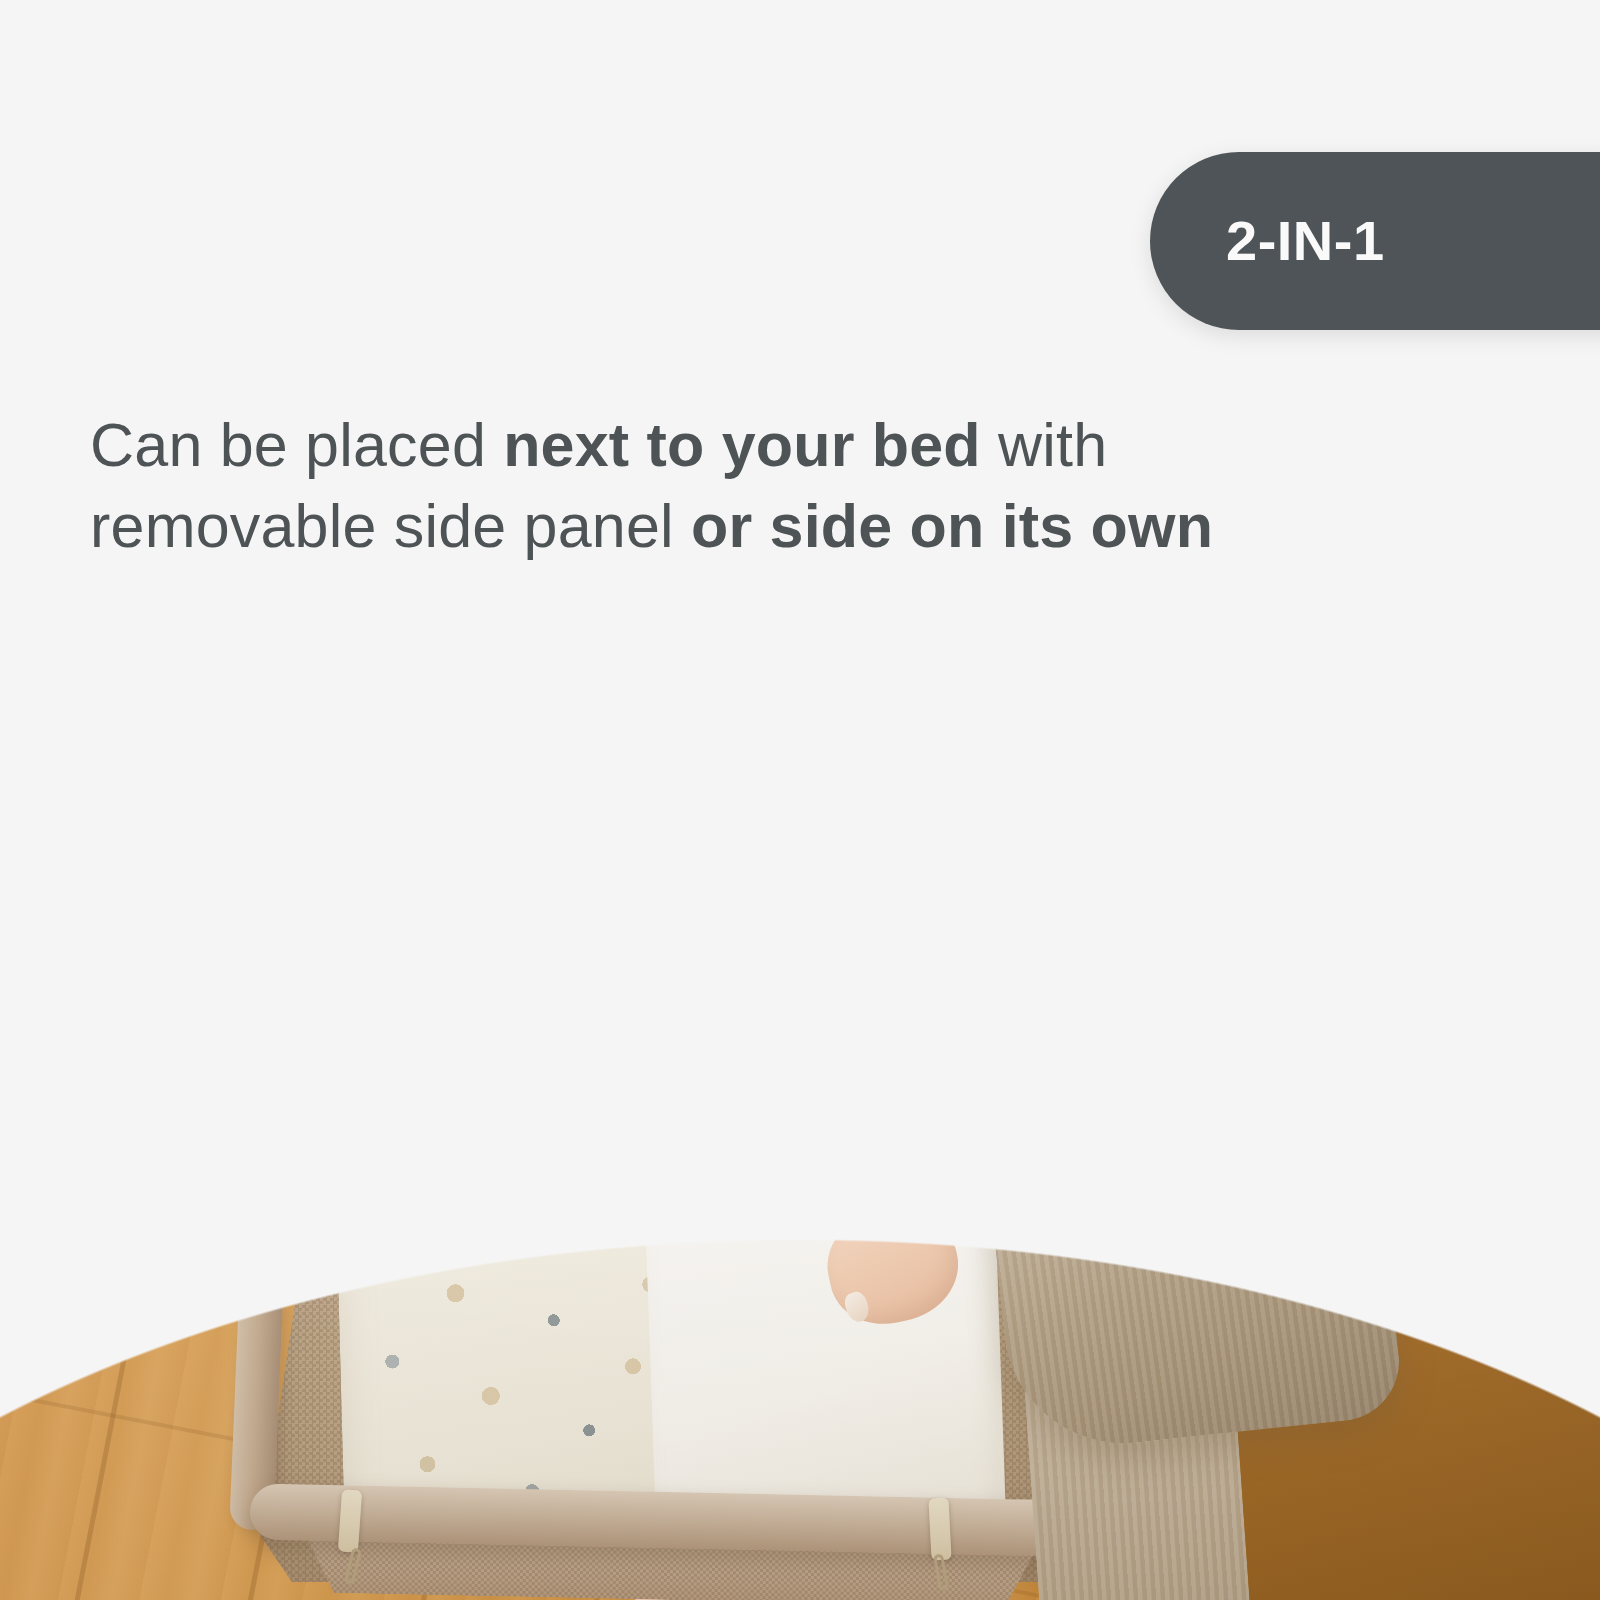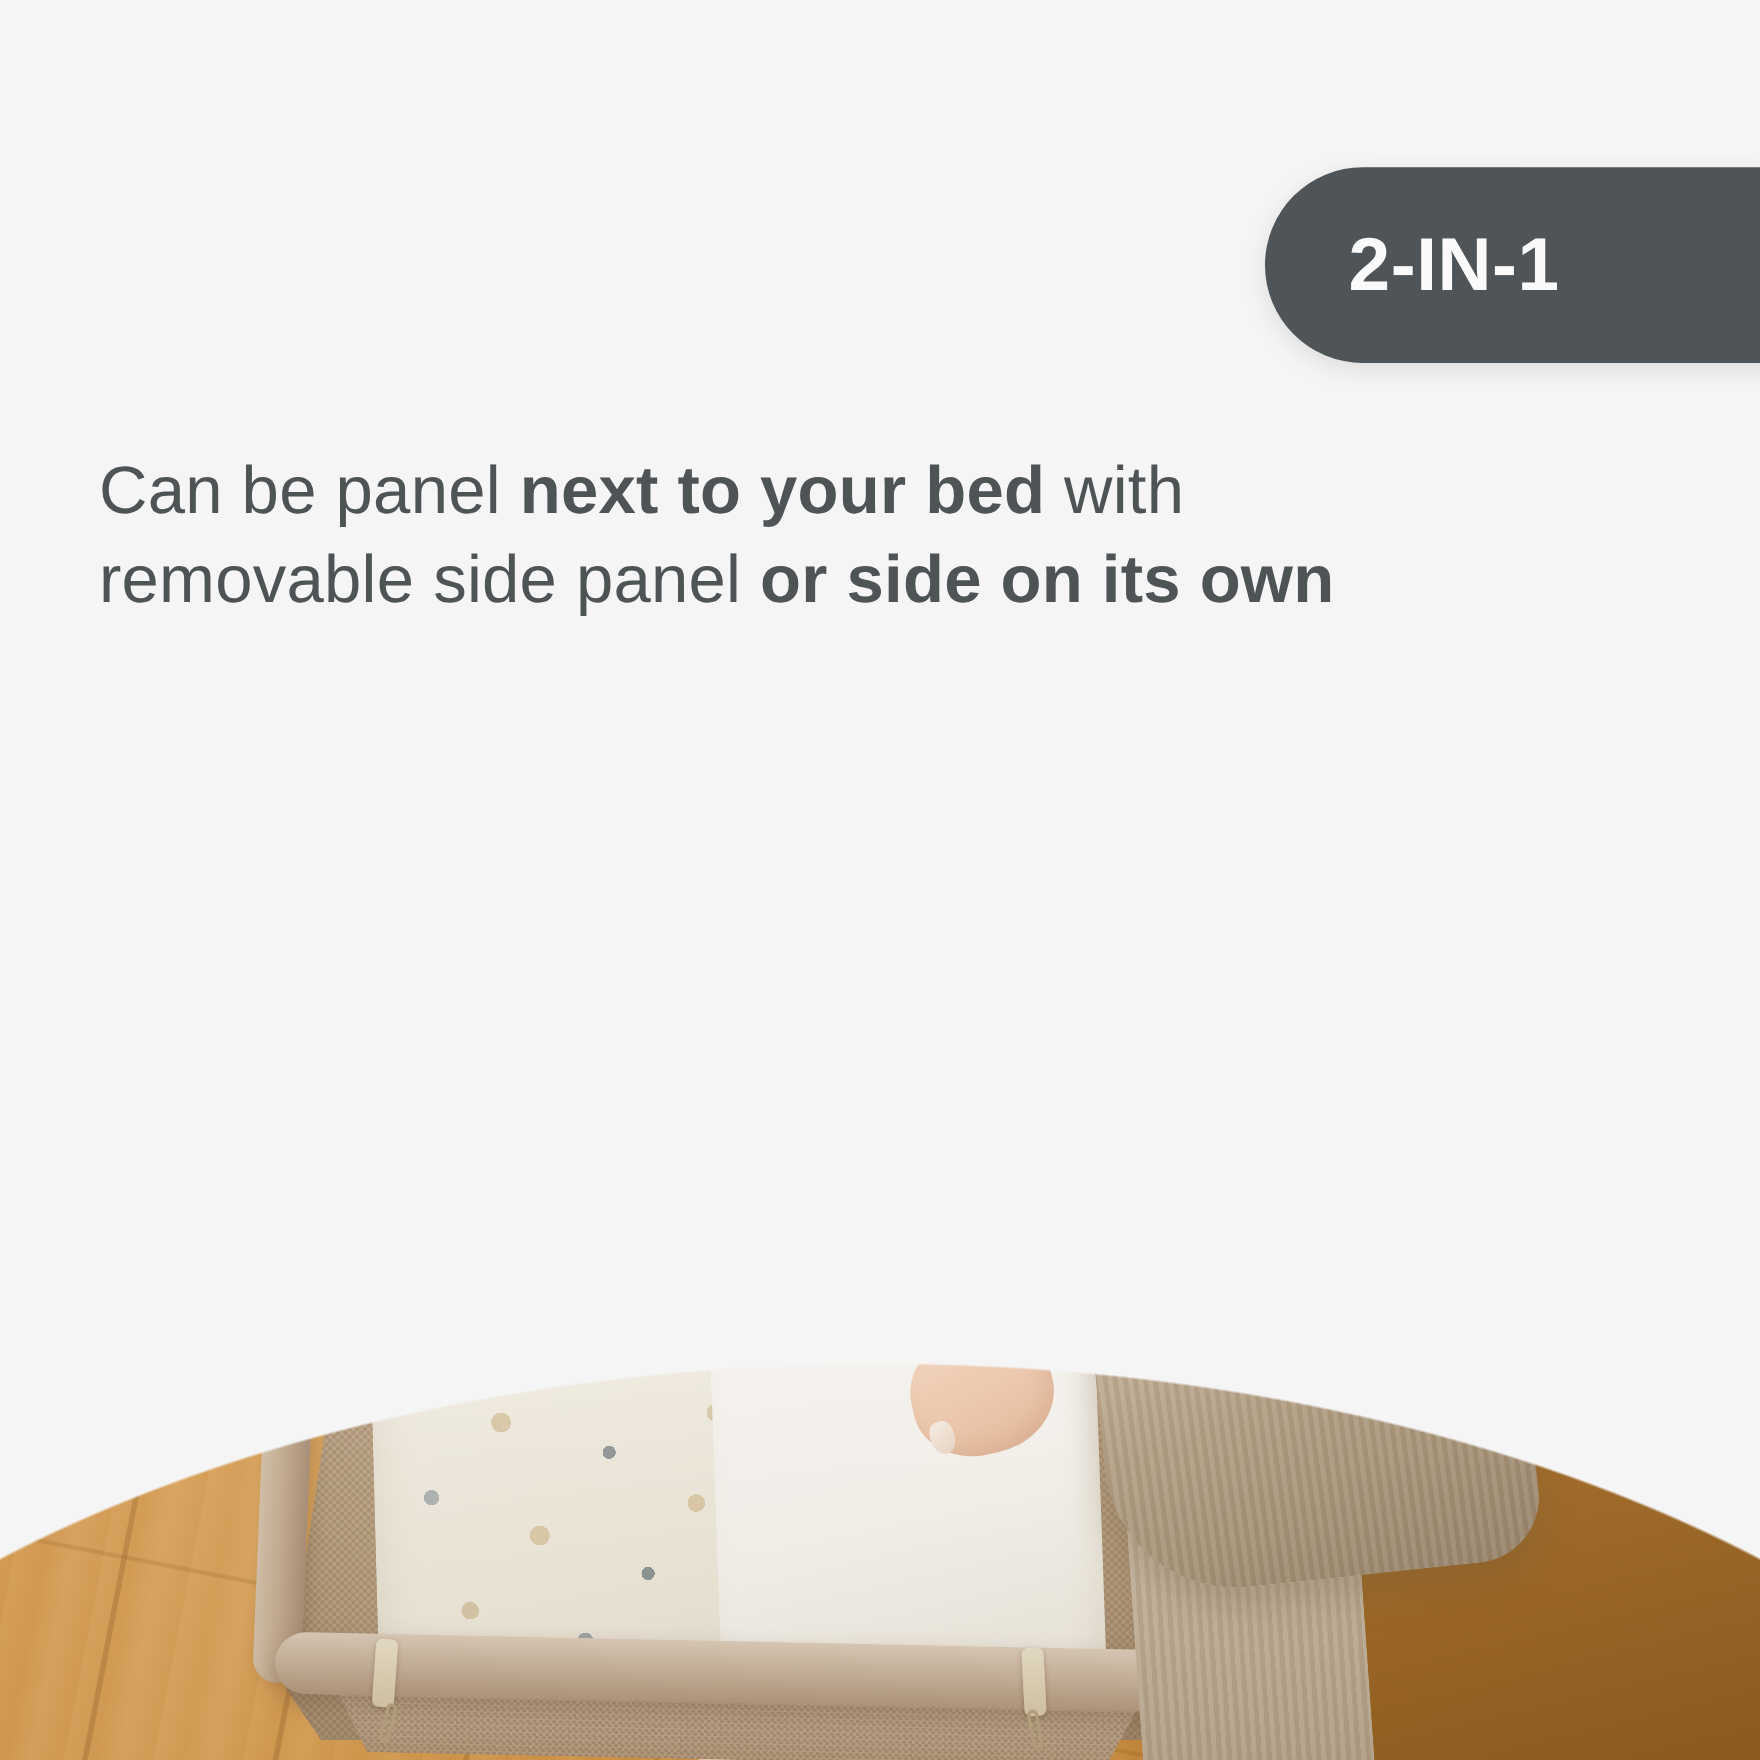--- a/index.html
+++ b/index.html
@@ -60,21 +60,21 @@
     width:470px; height:178px;
     background:#4e5457;
     border-radius:89px 0 0 89px;
     display:flex;
     align-items:center;
     padding-left:76px;
     box-shadow:0 6px 22px rgba(0,0,0,0.10);
   }
   .badge-text {
     color:#fafafa;
-    font-size:68px;
+    font-size:56px;
     font-weight:700;
     letter-spacing:0.5px;
     line-height:1;
   }
 
   
   #photo {
     position:absolute;
     left:0; top:640px;
     width:1600px; height:960px;
@@ -434,21 +434,21 @@
       linear-gradient(182deg, rgba(255,252,245,0.10), rgba(90,65,35,0.10));
     pointer-events:none;
   }
 </style>
 </head>
 <body>
 
 <div id="canvas">
 
 
-  <p class="subtitle"><span>Can be panel </span><b>next to your bed</b><span> with removable side panel </span><b>or side on its own</b></p>
+  <p class="subtitle"><span>Can be placed </span><b>next to your bed</b><span> with removable side panel </span><b>or side on its own</b></p>
 
   <div class="badge">
     <span class="badge-text">2-IN-1</span>
   </div>
 
   <div id="photo">
     <div class="scene">
 
       <div class="floor"></div>
       <div class="floor-sheen"></div>

